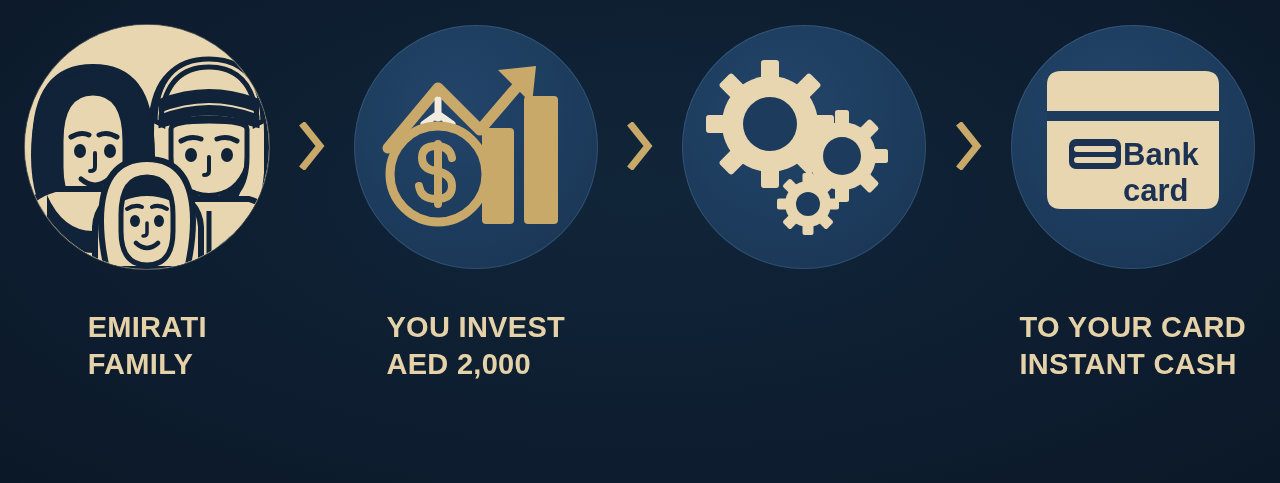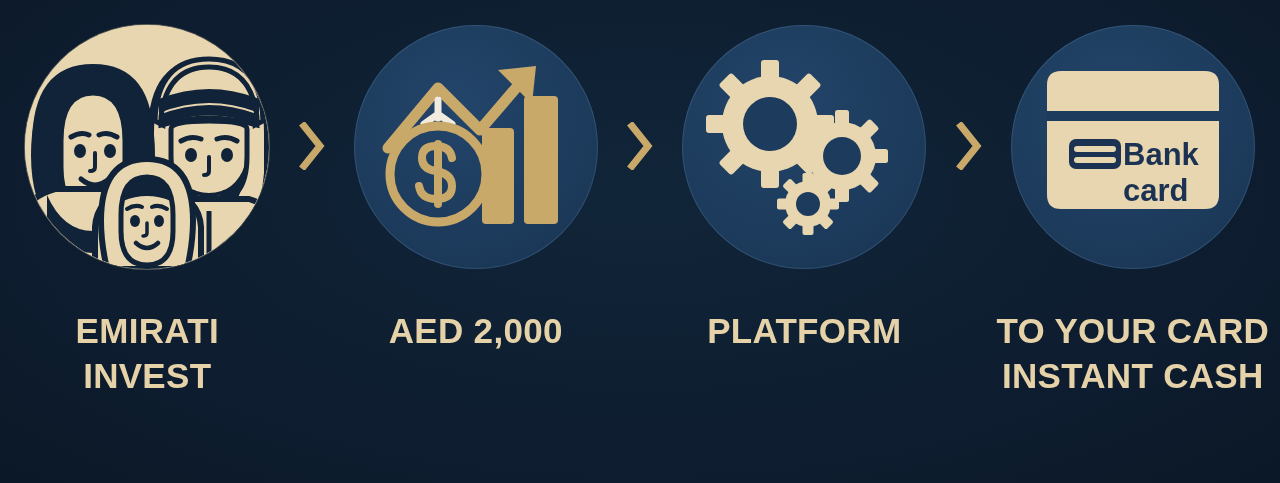--- a/index.html
+++ b/index.html
@@ -62,24 +62,24 @@
     align-items: flex-start;
     justify-content: center;
     flex: 0 0 auto;
   }
   .chevron svg {
     margin-top: 122px;
   }
 
   .caption {
     margin-top: 40px;
-    text-align: center;
+    text-align: left;
     color: #e6d2a8;
     font-weight: bold;
-    font-size: 35px;
+    font-size: 29px;
     line-height: 1.28;
     letter-spacing: 0.3px;
     white-space: nowrap;
   }
   .caption .ln { display: block; }
 </style>
 </head>
 <body>
 
 <div class="stage">
@@ -156,21 +156,21 @@
 
             <path d="M122 198 l0 10 q0 3 -4 3" stroke="#102338" stroke-width="3.5" fill="none" stroke-linecap="round"></path>
 
             <path d="M111 218 q11 10 22 0" stroke="#102338" stroke-width="4.5" fill="none" stroke-linecap="round"></path>
             <circle cx="122" cy="122" r="119" fill="none" stroke="#102338" stroke-width="0"></circle>
           </g>
         </svg>
       </div>
       <div class="caption">
         <span class="ln">EMIRATI</span>
-        <span class="ln">INVEST</span>
+        <span class="ln">FAMILY</span>
       </div>
     </div>
 
     <div class="chevron">
       <svg width="26" height="48" viewBox="0 0 26 48">
         <path d="M5 4 L21 24 L5 44" fill="none" stroke="#c9a96a" stroke-width="7" stroke-linecap="square" stroke-linejoin="miter"></path>
       </svg>
     </div>
 
     <div class="step">
@@ -184,20 +184,21 @@
 
           <rect x="106" y="76" width="32" height="96" rx="4" fill="#c9a96a"></rect>
           <rect x="148" y="44" width="34" height="128" rx="4" fill="#c9a96a"></rect>
 
           <circle cx="62" cy="122" r="48" fill="none" stroke="#c9a96a" stroke-width="9"></circle>
           <path d="M62 92 L62 152" stroke="#c9a96a" stroke-width="8" stroke-linecap="round"></path>
           <path d="M76 106 q-2 -12 -16 -12 q-14 0 -14 12 q0 11 14 13 q16 3 16 15 q0 13 -16 13 q-15 0 -17 -13" fill="none" stroke="#c9a96a" stroke-width="8" stroke-linecap="round"></path>
         </svg>
       </div>
       <div class="caption">
+        <span class="ln">YOU INVEST</span>
         <span class="ln">AED 2,000</span>
       </div>
     </div>
 
     <div class="chevron">
       <svg width="26" height="48" viewBox="0 0 26 48">
         <path d="M5 4 L21 24 L5 44" fill="none" stroke="#c9a96a" stroke-width="7" stroke-linecap="square" stroke-linejoin="miter"></path>
       </svg>
     </div>
 
@@ -247,21 +248,20 @@
                 <rect x="-5.5" y="-31" width="11" height="12" rx="2" transform="rotate(270)"></rect>
                 <rect x="-5.5" y="-31" width="11" height="12" rx="2" transform="rotate(315)"></rect>
               </g>
               <circle cx="0" cy="0" r="23"></circle>
               <circle cx="0" cy="0" r="12" fill="#1d3c5d"></circle>
             </g>
           </g>
         </svg>
       </div>
       <div class="caption">
-        <span class="ln">PLATFORM</span>
       </div>
     </div>
 
     <div class="chevron">
       <svg width="26" height="48" viewBox="0 0 26 48">
         <path d="M5 4 L21 24 L5 44" fill="none" stroke="#c9a96a" stroke-width="7" stroke-linecap="square" stroke-linejoin="miter"></path>
       </svg>
     </div>
 
     <div class="step">

